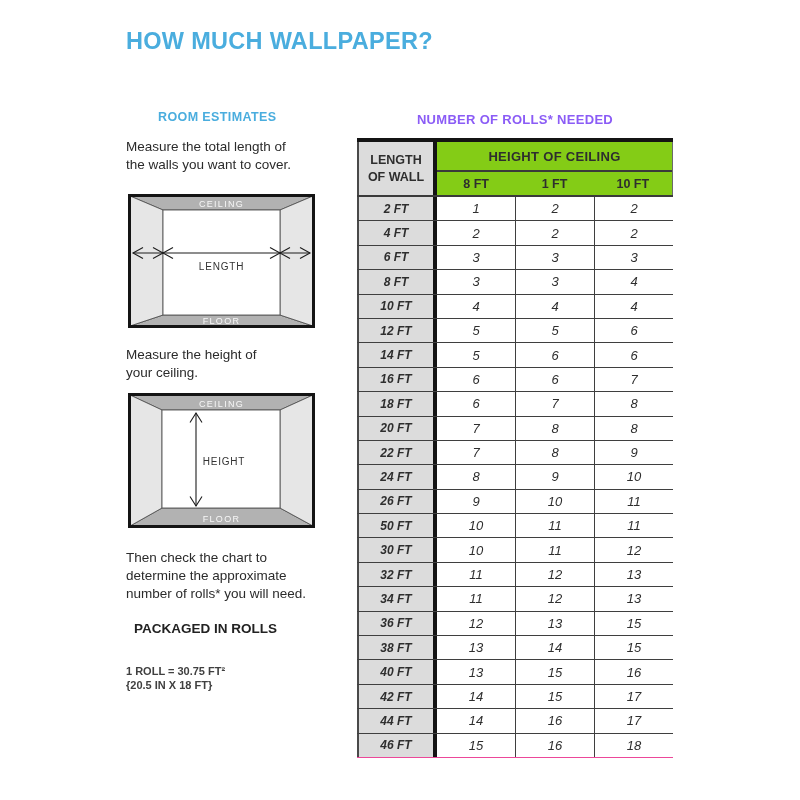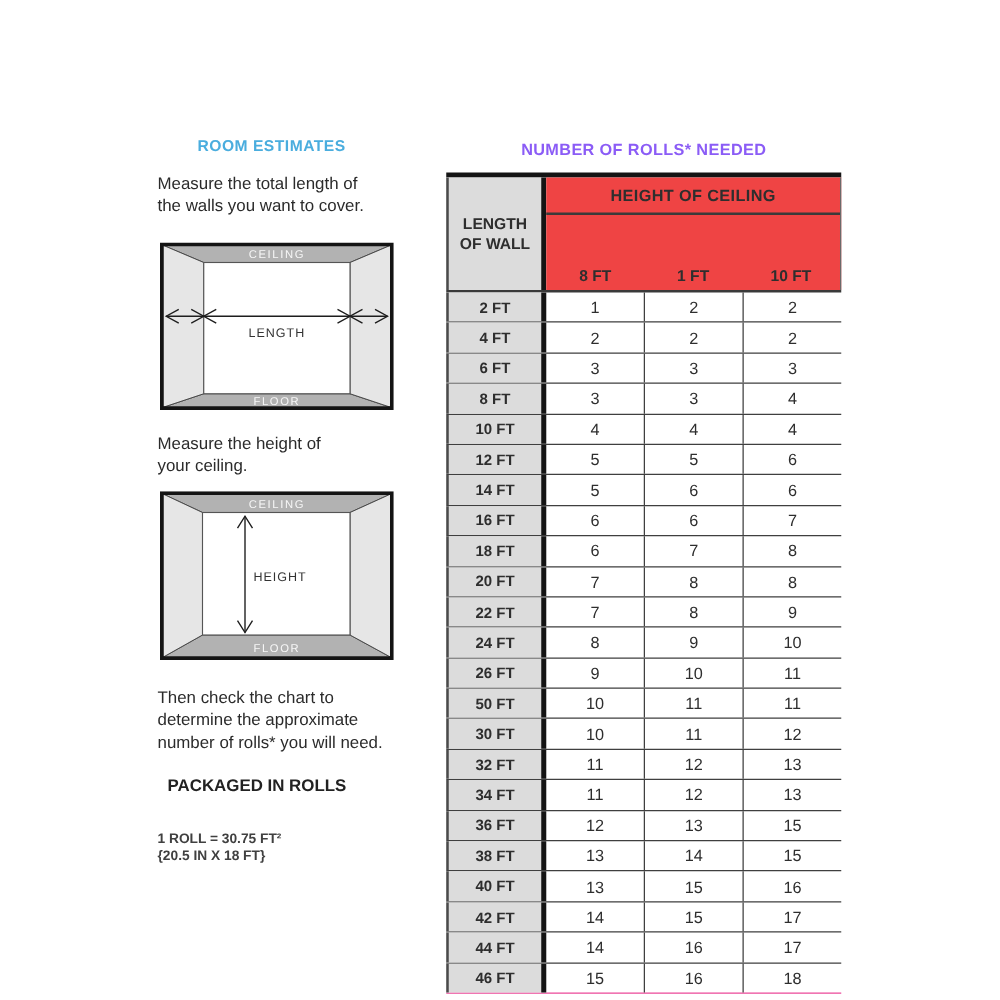--- a/index.html
+++ b/index.html
@@ -35,44 +35,45 @@
     font-size:13px; font-weight:bold; color:#8b5cf6; letter-spacing:0.3px;
   }
   .tbl { left:357px; top:138px; width:316px; border-top:4px solid #141414; color:#2e2e2e; }
   .tbl-header { display:flex; border-bottom:2px solid #3a3a3a; }
   .th-col1 {
     width:80px; box-sizing:border-box; background:#dcdcdc;
     border-left:2px solid #4a4a4a; border-right:4px solid #141414;
     display:flex; align-items:center; justify-content:center; text-align:center;
     font-weight:bold; font-size:12.5px; line-height:1.3; white-space:pre-line;
   }
-  .th-right { flex:1; display:flex; flex-direction:column; background:#ef4444; border-right:1px solid #6a6a6a;gap:37px; }
+  .th-right { flex:1; display:flex; flex-direction:column; background:#84cc16; border-right:1px solid #6a6a6a; }
   .th-group {
     height:30px; box-sizing:border-box; border-bottom:2px solid #3a3a3a;
     display:flex; align-items:center; justify-content:center;
     font-weight:bold; font-size:13px; letter-spacing:0.3px;
   }
   .th-cols { display:flex; height:23px; }
   .th-col { flex:1; display:flex; align-items:center; justify-content:center; font-weight:bold; font-size:12.5px; }
-  .tr { display:flex; height:24.4px; box-sizing:border-box; border-bottom:1.5px solid #3f3f3f; }
+  .tr { display:flex; height:24.4px; box-sizing:border-box; border-bottom:1.5px solid #3f3f3f;font-style:italic; }
   .tr:last-child { border-bottom:1px solid #ec4899; }
   .td-label {
     width:80px; box-sizing:border-box; background:#dcdcdc;
     border-left:2px solid #4a4a4a; border-right:4px solid #141414;
     display:flex; align-items:center; justify-content:center;
     font-weight:bold; font-size:12px;
   }
   .td { flex:1; display:flex; align-items:center; justify-content:center; font-size:13px; border-right:1.5px solid #3f3f3f; }
   .td:last-child { border-right:none; }
 </style>
 </head>
 <body>
 
 <div class="page">
 
+  <h1 class="abs page-title">HOW MUCH WALLPAPER?</h1>
 
   <div class="abs section-heading heading-left">ROOM ESTIMATES</div>
 
   <p class="abs para para1">Measure the total length of
 the walls you want to cover.</p>
 
   <svg class="abs diagram1" width="187" height="134" viewBox="0 0 187 134">
     <polygon points="2,2 185,2 152,16 35,16" fill="#b2b2b2" stroke="#4a4a4a" stroke-width="0.8"></polygon>
     <polygon points="2,132 185,132 152,121 35,121" fill="#b2b2b2" stroke="#4a4a4a" stroke-width="0.8"></polygon>
     <polygon points="2,2 35,16 35,121 2,132" fill="#e6e6e6" stroke="#4a4a4a" stroke-width="0.8"></polygon>

